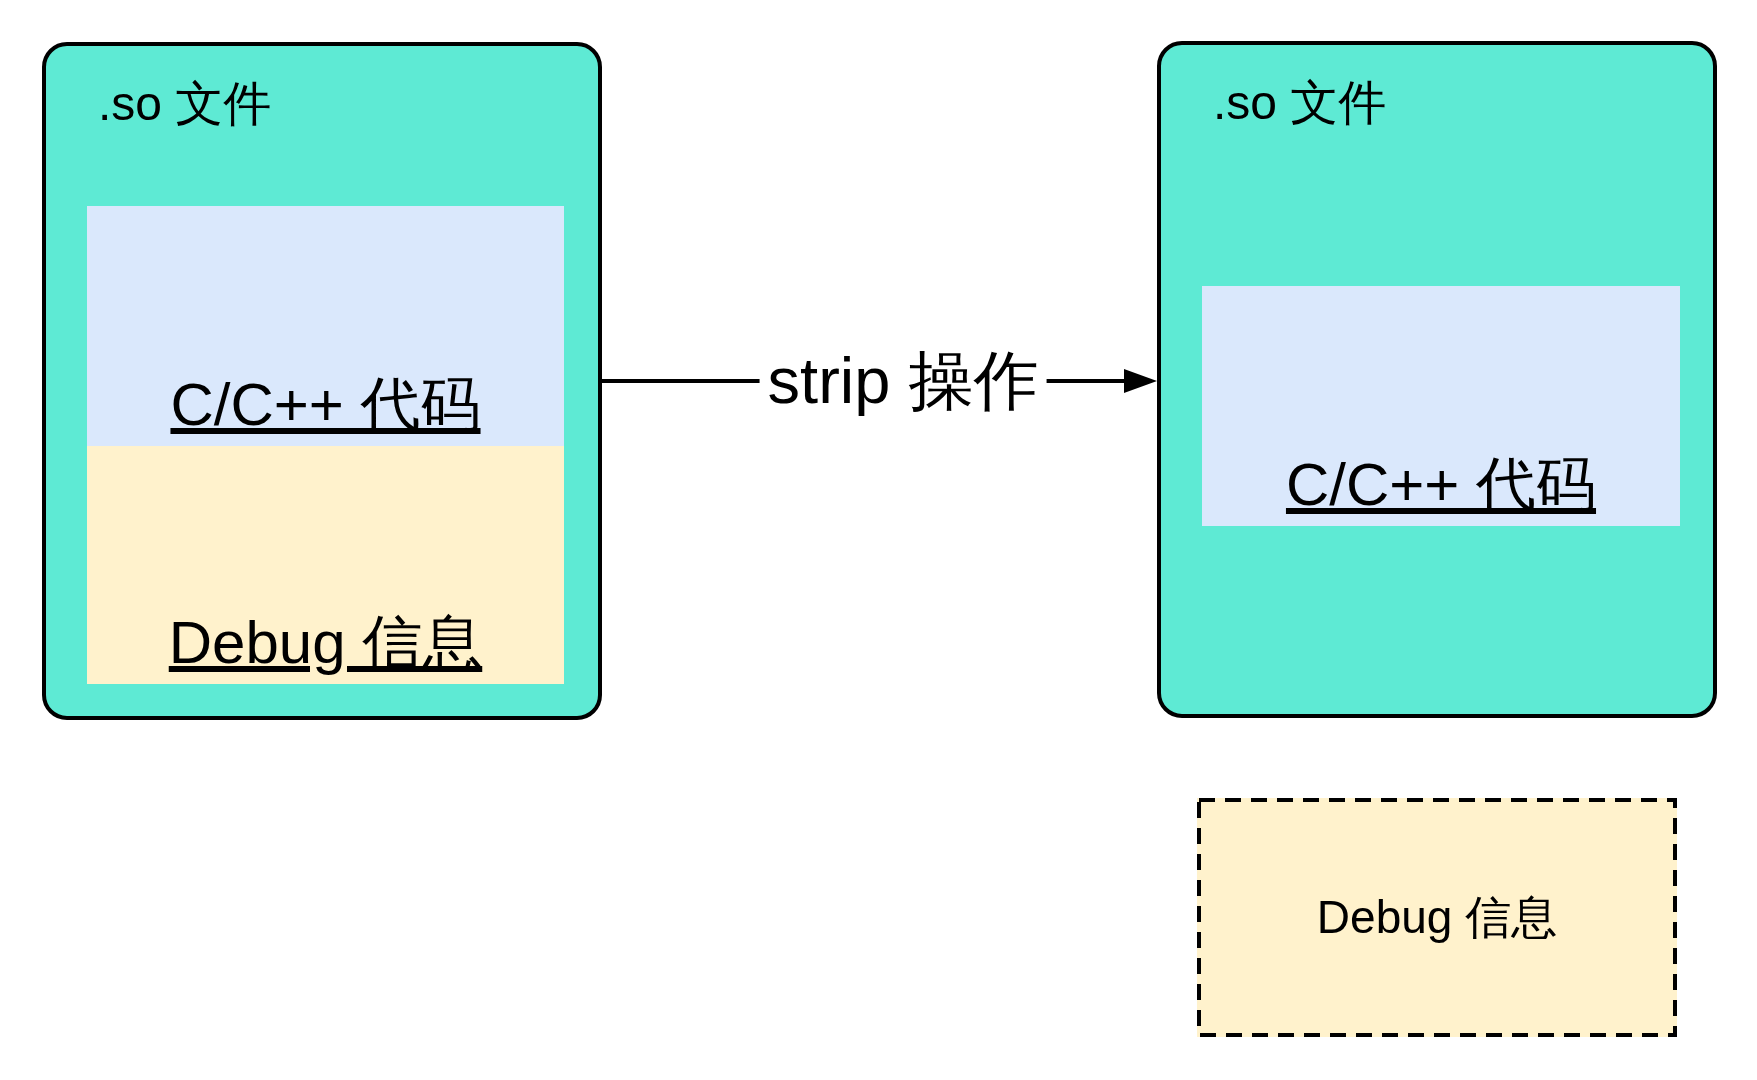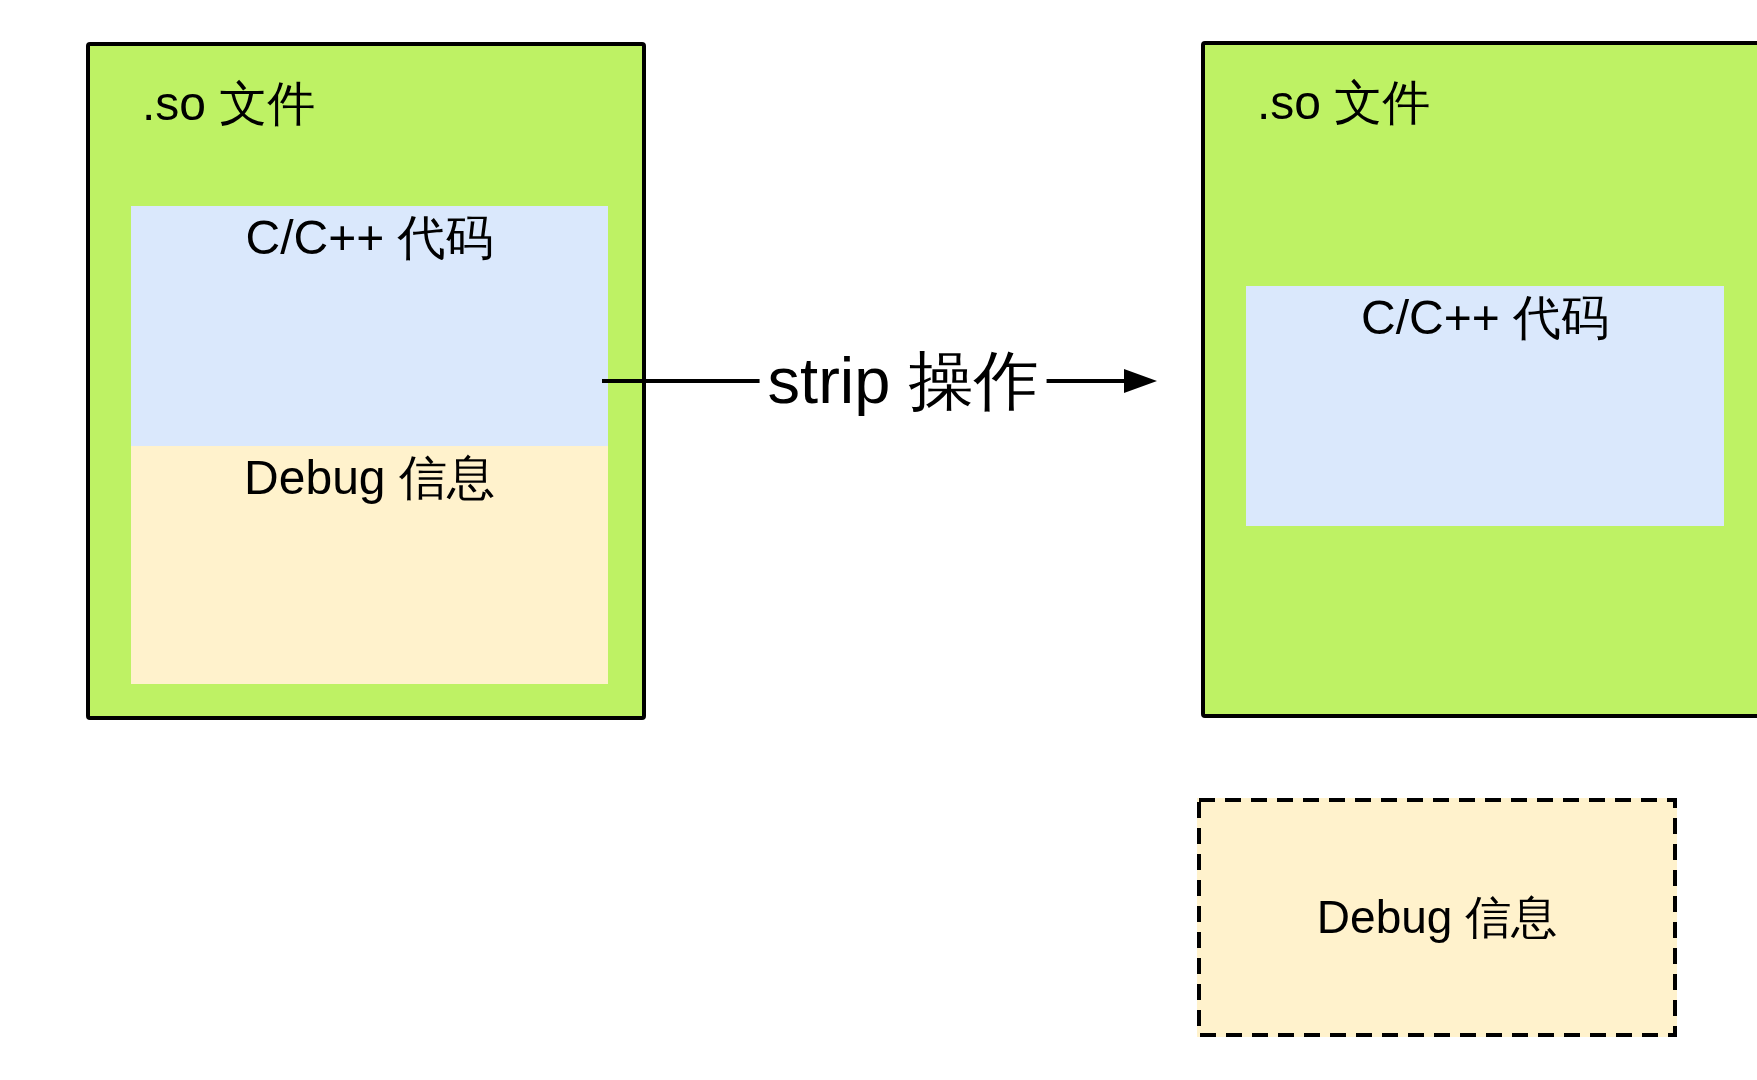--- a/index.html
+++ b/index.html
@@ -8,46 +8,46 @@
     width: 1757px;
     height: 1080px;
     background: #ffffff;
     font-family: "Liberation Sans", sans-serif;
     color: #000000;
     overflow: hidden;
   }
 
   .file-box {
     position: absolute;
-    background: #bef264;
+    background: #5eead4;
     border: 4px solid #000000;
-    border-radius: 4px;
+    border-radius: 25px;
     box-sizing: border-box;
-    margin-left: 44px;
   }
   .file-box.left  { left: 42px;   top: 42px; width: 560px; height: 678px; }
   .file-box.right { left: 1157px; top: 41px; width: 560px; height: 677px; }
 
   .file-title {
     position: absolute;
     left: 52px;
     top: 30px;
     font-size: 48px;
     line-height: 1.15;
     white-space: nowrap;
   }
 
   .inner-block {
     position: absolute;
     display: flex;
-    align-items: flex-start;
+    align-items: flex-end;
     justify-content: center;
-    font-size: 48px;
+    font-size: 60px;
     text-align: center;
     box-sizing: border-box;
+    text-decoration: underline;
   }
   .left-code  { left: 41px; top: 160px; width: 477px; height: 240px; }
   .left-debug { left: 41px; top: 400px; width: 477px; height: 238px; }
   .right-code { left: 41px; top: 241px; width: 478px; height: 240px; }
 
   .detached-block {
     position: absolute;
     left: 1197px;
     top: 798px;
     width: 480px;

